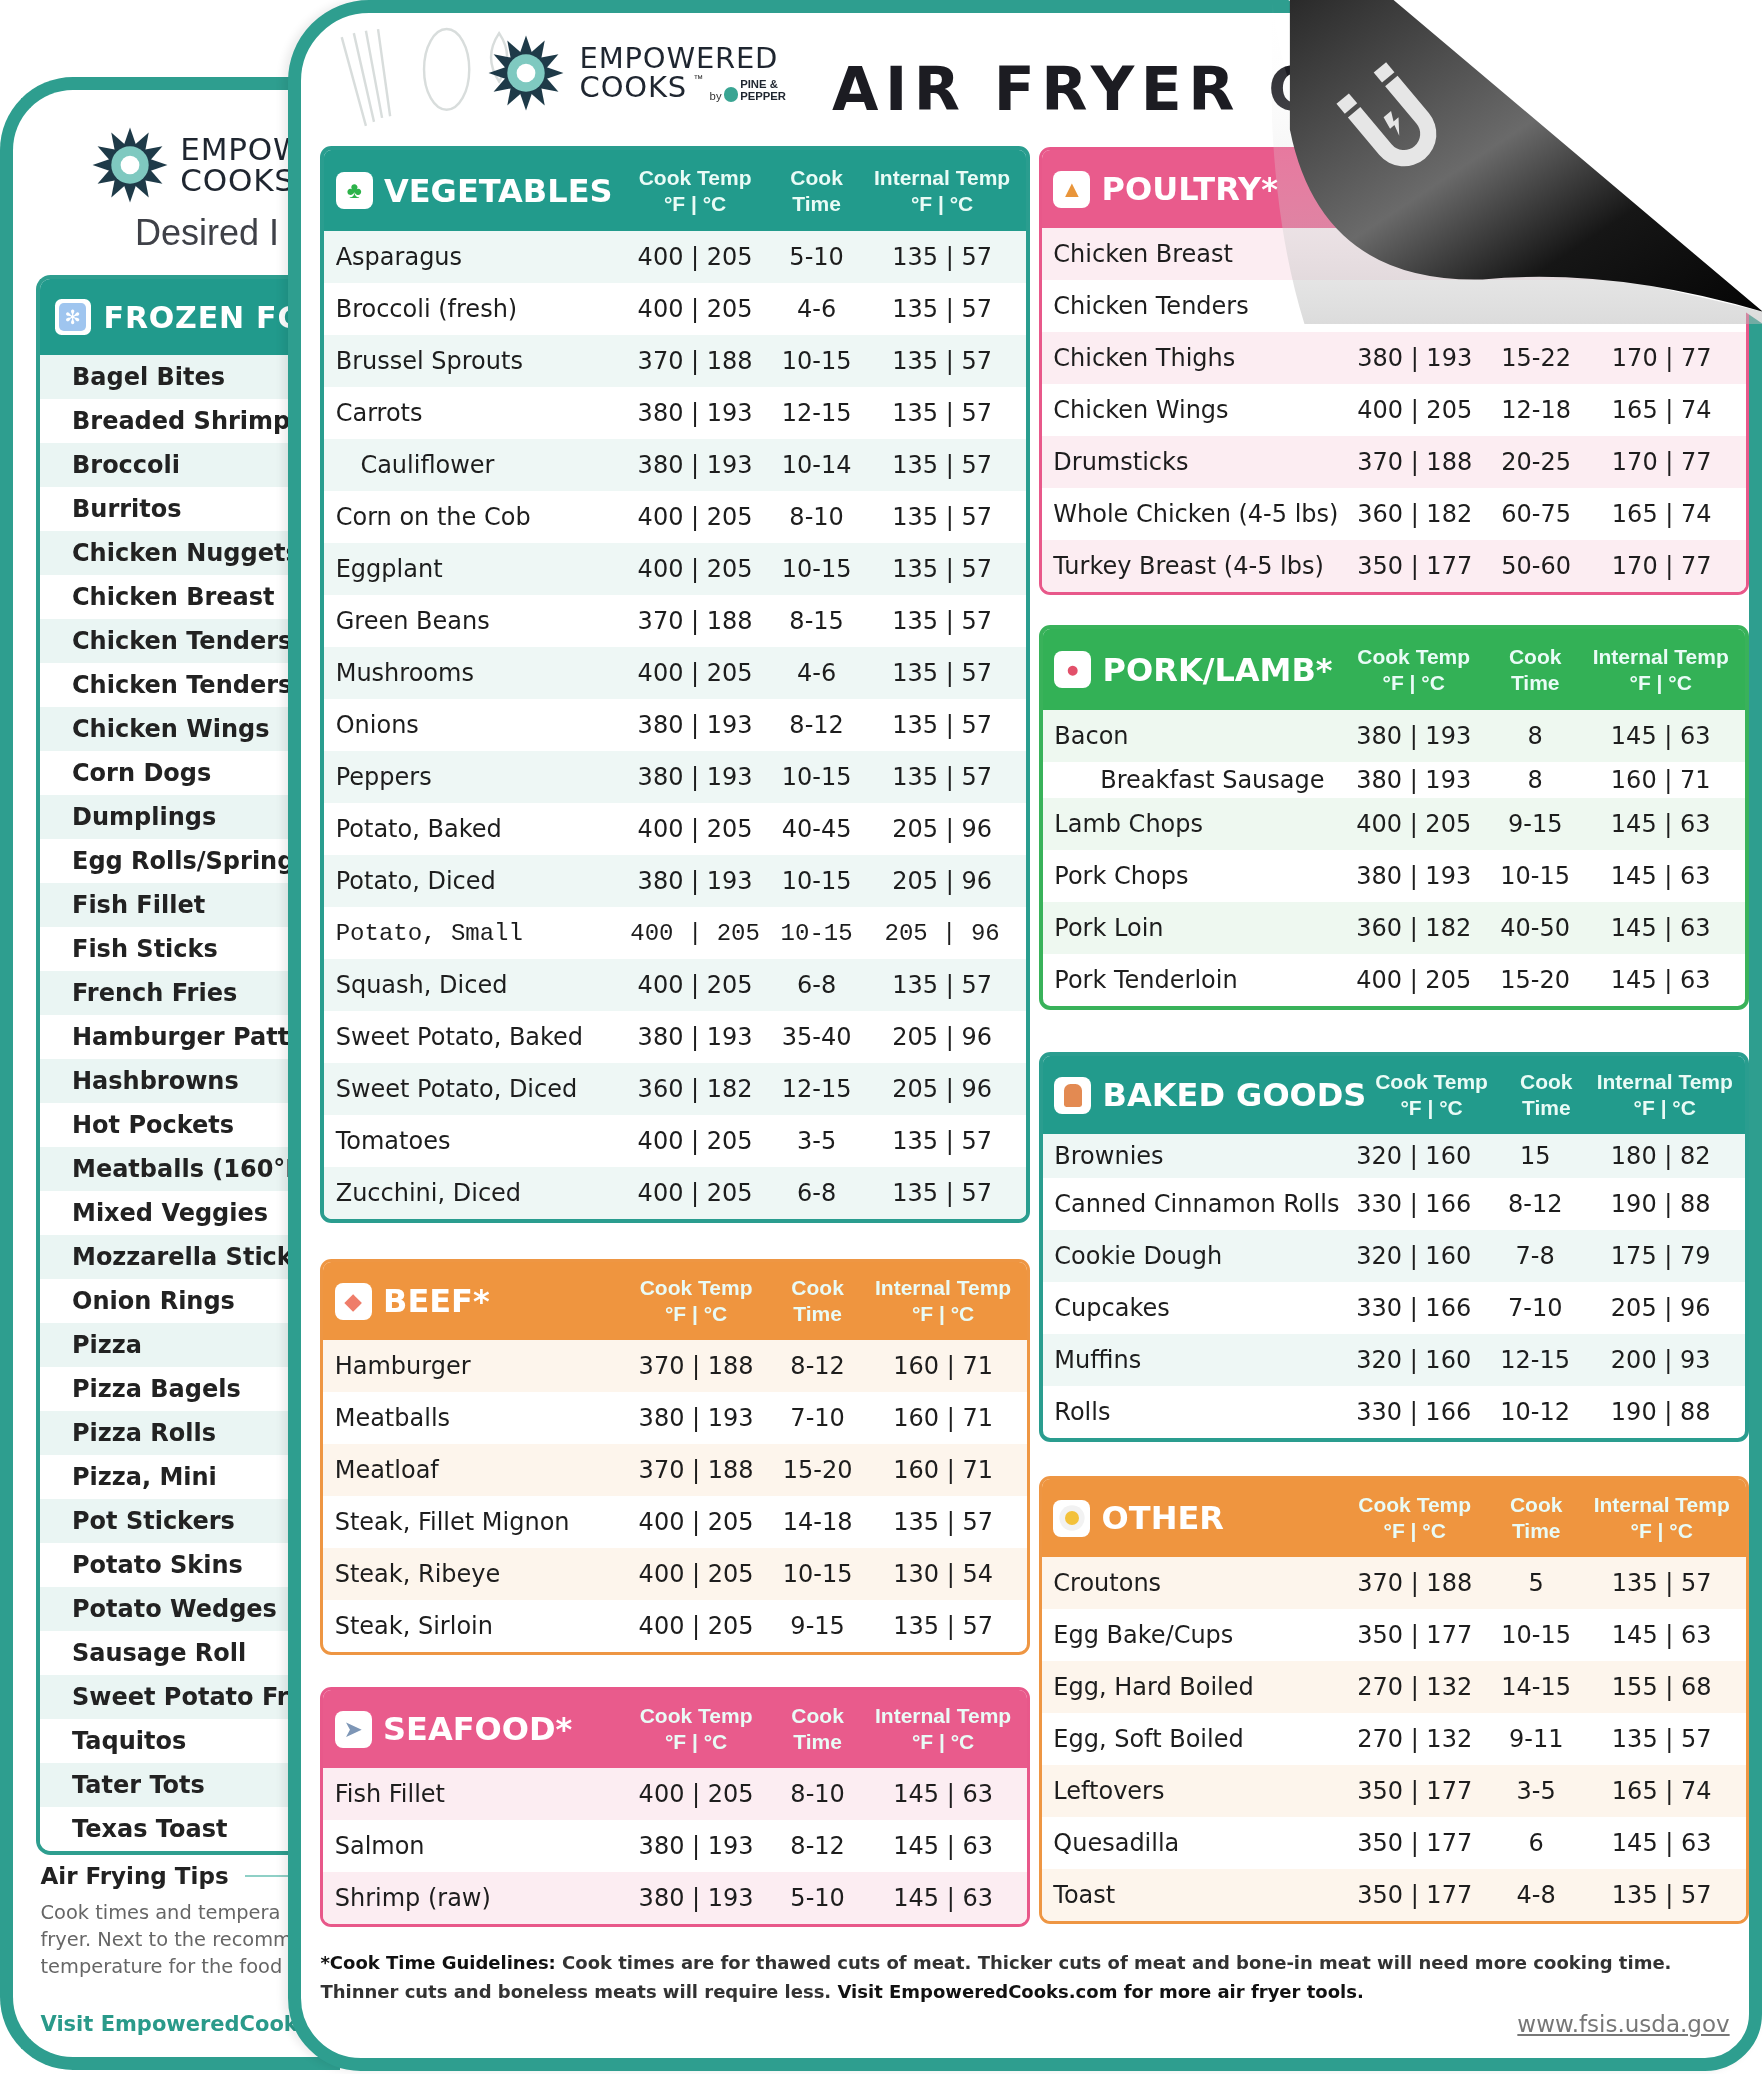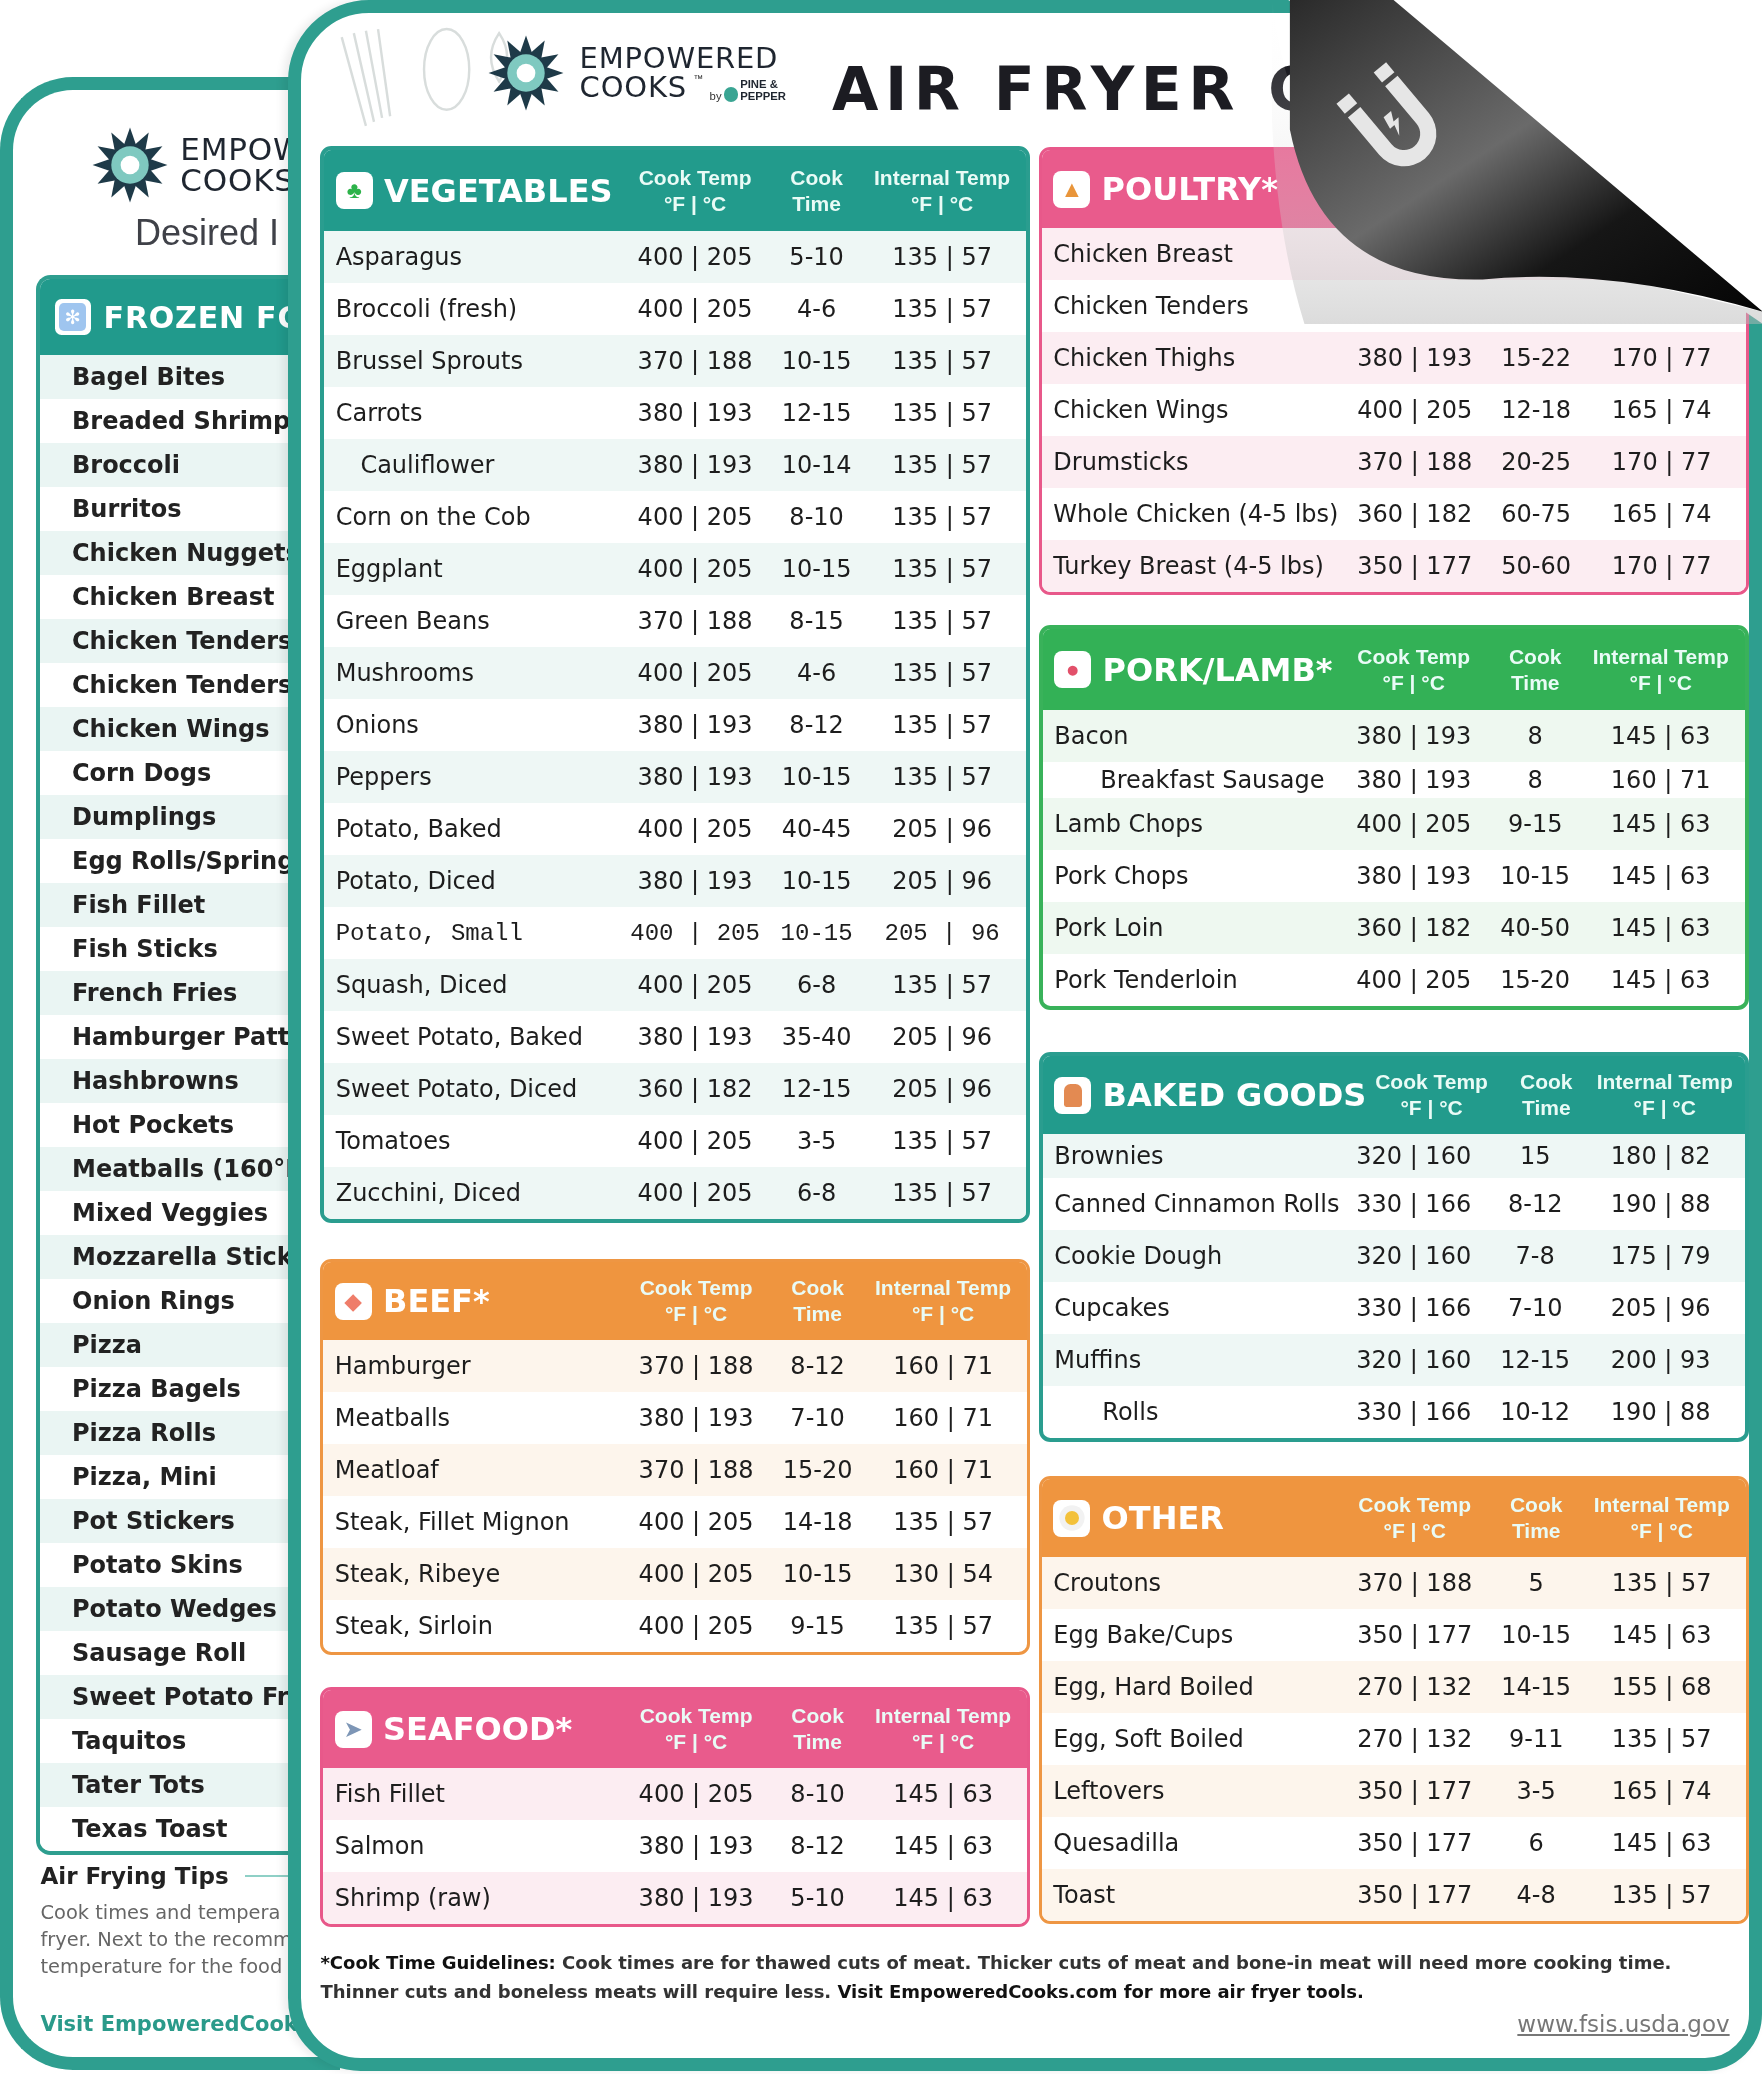--- a/index.html
+++ b/index.html
@@ -614,21 +614,21 @@
           <span class="c w1">330 | 166</span>
           <span class="c w2">7-10</span>
           <span class="c w3">205 | 96</span>
         </div>
         <div class="row" style="height: 52px;">
           <span class="name">Muffins</span>
           <span class="c w1">320 | 160</span>
           <span class="c w2">12-15</span>
           <span class="c w3">200 | 93</span>
         </div>
-        <div class="row" style="height: 52px; margin-left: 48px;">
+        <div class="row" style="height: 52px;">
           <span class="name">Rolls</span>
           <span class="c w1">330 | 166</span>
           <span class="c w2">10-12</span>
           <span class="c w3">190 | 88</span>
         </div>
       </div>
   </div>
 
   <div class="section orange" style="left:738px; top:1463px; width:710px;">
     <div class="thead" style="height:78px;">

